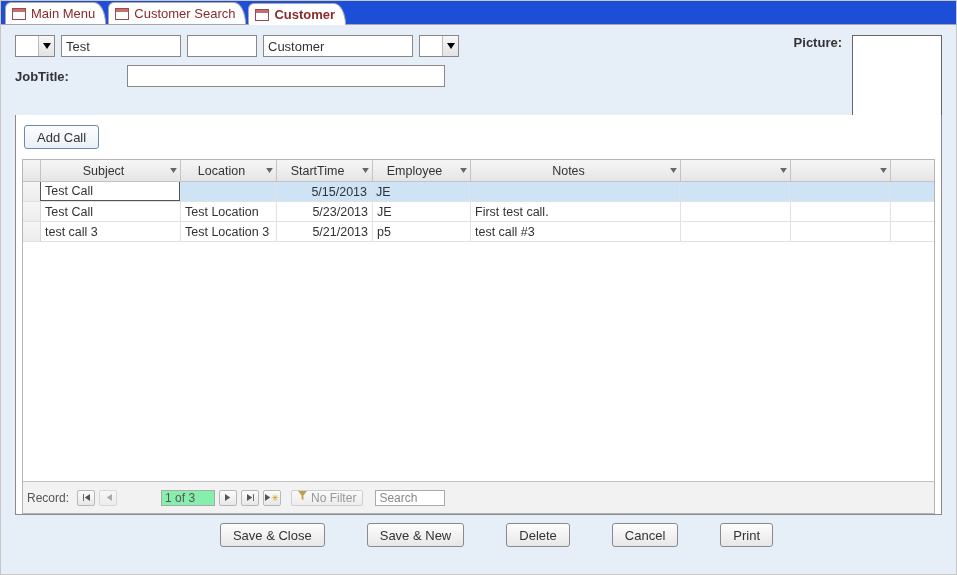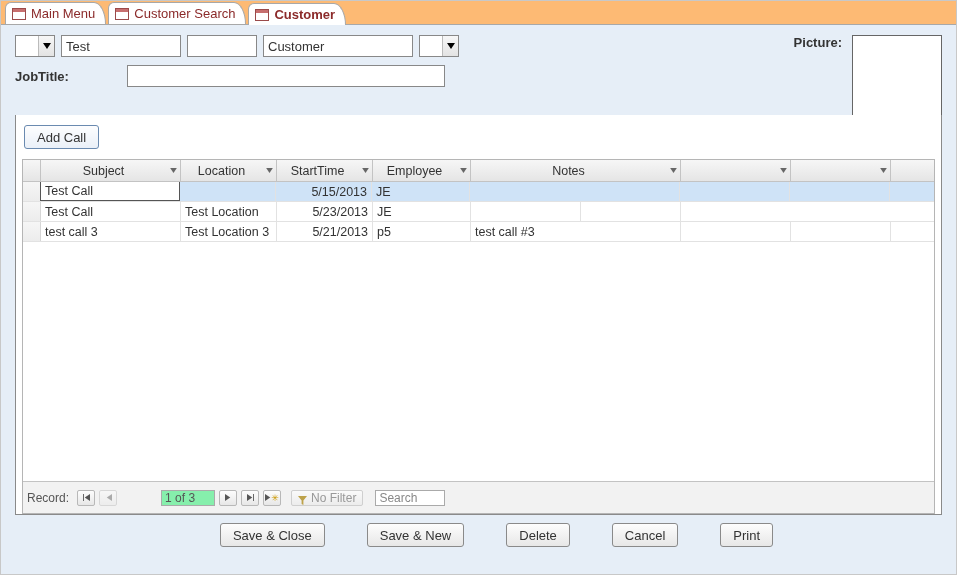--- a/index.html
+++ b/index.html
@@ -15,21 +15,21 @@
   body {
     border: 1px solid #c8c8c8;
   }
   
   .doc-tabs {
     display: flex;
     align-items: flex-end;
     height: 24px;
     border-bottom: 1px solid #a8a8a8;
     padding-left: 4px;
-    background: #fdba74;
+    background: #1d4ed8;
   }
   .doc-tab {
     display: flex;
     align-items: center;
     gap: 5px;
     height: 22px;
     padding: 0 10px 0 6px;
     border: 1px solid #a8a8a8;
     border-bottom: none;
     border-top-left-radius: 6px;
@@ -235,21 +235,21 @@
     cursor:pointer;
     border-radius:2px;
   }
   .navbtn svg { width:7px; height:7px; fill:#555; }
   .navbtn.disabled { opacity:.45; cursor:default; }
   .recbox {
     width:54px; height:16px; border:1px solid #aaa; background:#86efac;
     padding:0 3px; display:flex; align-items:flex-start;margin-left:40px;
   }
   .filter-pill {
-    display:flex; align-items:flex-end; gap:4px;
+    display:flex; align-items:flex-start; gap:4px;
     border:1px solid #cfcfcf; border-radius:2px;
     background: linear-gradient(#fafafa,#ececec);
     height:16px; padding:0 6px; margin-left:6px;
     color:#999;
   }
   .filter-pill svg { width:9px; height:9px; fill:#bda24a; }
   .searchbox {
     margin-left:8px; width:70px; height:16px;
     border:1px solid #aaa; background:#fff; padding:0 3px;
     display:flex; align-items:center; color:#888;
@@ -418,20 +418,23 @@
                 <span>Test Call</span>
               </div>
             <div class="cell col-location">
                 <span>Test Location</span>
               </div>
             <div class="cell col-start">
                 <span>5/23/2013</span>
               </div>
             <div class="cell col-emp">
                 <span>JE</span>
+              </div>
+            <div class="cell col-notes">
+                <span>First test call.</span>
               </div>
             <div class="cell col-x1"></div>
             <div class="cell col-x2"></div>
           </div>
           <div class="grid-row">
             <div class="row-selector"></div>
             <div class="cell col-subject">
                 <span>test call 3</span>
               </div>
             <div class="cell col-location">

